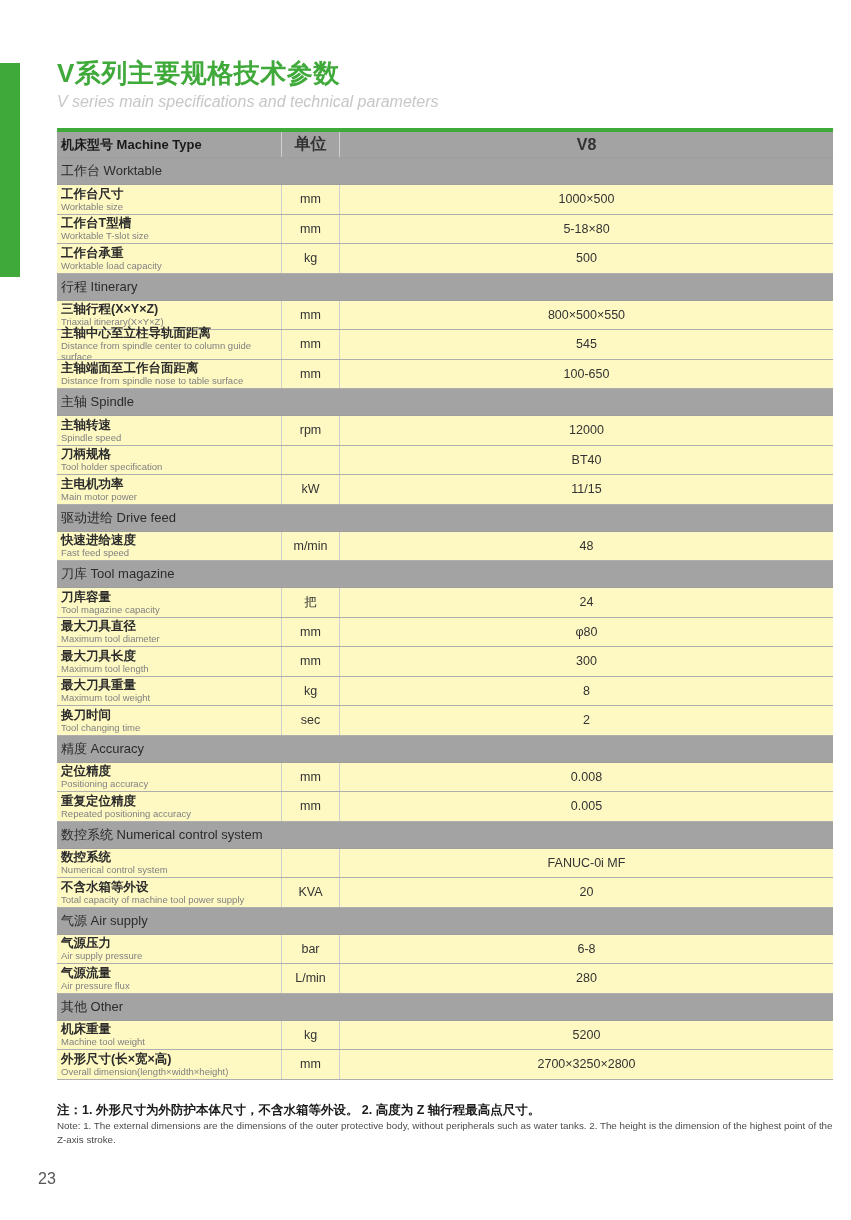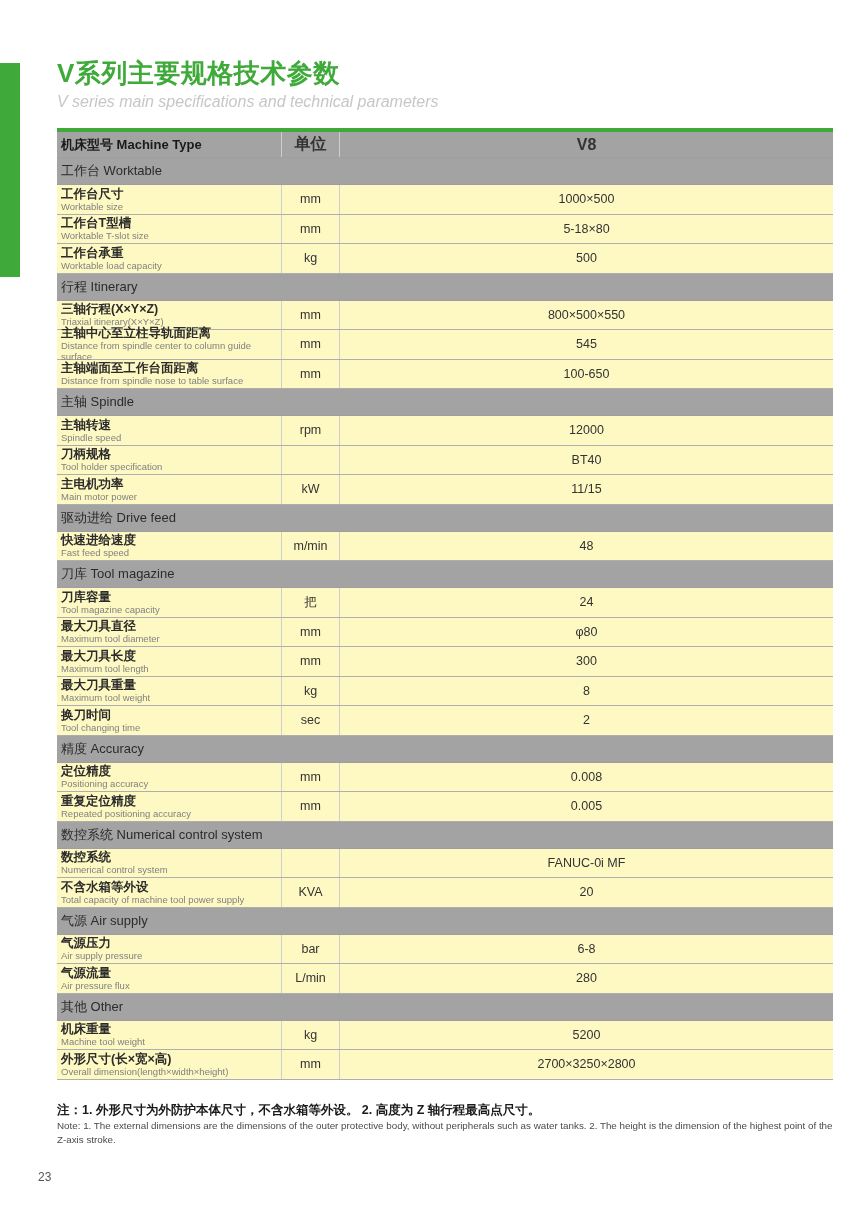--- a/index.html
+++ b/index.html
@@ -68,21 +68,21 @@
   }
   .header-row .col-label { justify-content: center; flex-direction: column; }
   .cn { font-size: 12.5px; line-height: 14px; color: #2b2b2b; font-weight: 600; }
   .en { font-size: 9.5px; line-height: 11px; color: #808080; font-weight: normal; }
   .header-row .col-unit, .header-row .col-value { font-size: 16px; text-align: right; }
   .notes { margin-top: 22px; }
   .note-cn { font-size: 12.5px; line-height: 17px; font-weight: 600; color: #1a1a1a; }
   .note-en { font-size: 9.8px; line-height: 14px; color: #4a4a4a; }
   .page-number {
     position: absolute; left: 38px; top: 1170px;
-    font-size: 12px; color: #555;
+    font-size: 16px; color: #555;
   }
 </style>
 </head>
 <body>
 
 <div class="accent-bar"></div>
 
 <div class="content">
   <h1 class="title">V系列主要规格技术参数</h1>
   <div class="subtitle">V series main specifications and technical parameters</div>

